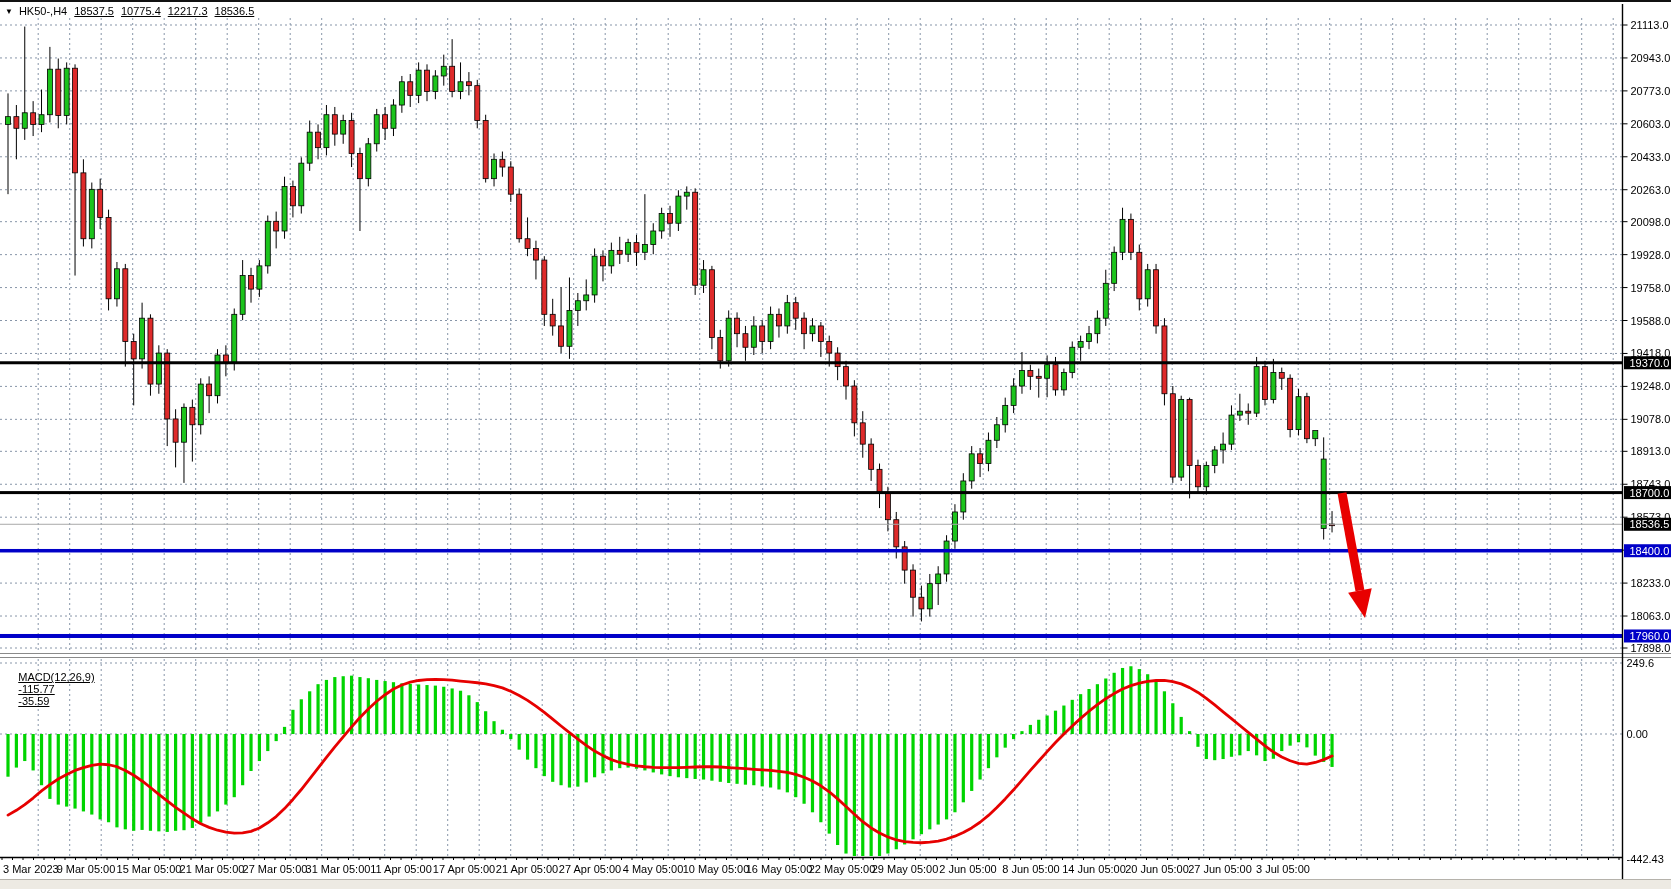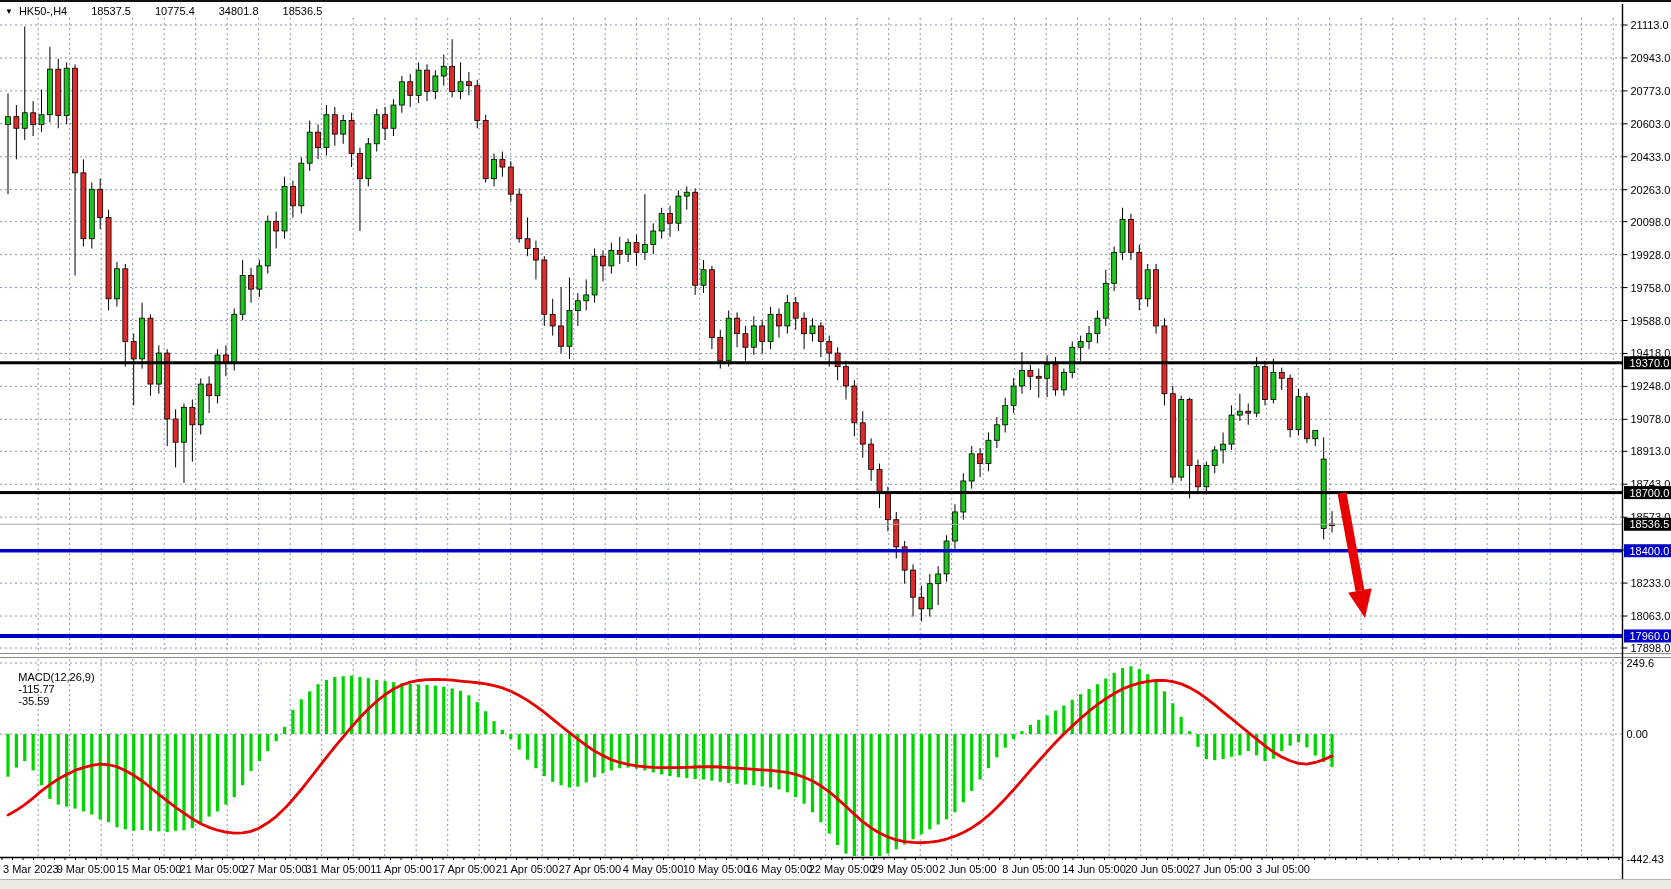--- a/index.html
+++ b/index.html
@@ -2,23 +2,23 @@
 <html><head>
 <meta charset="utf-8">
 <style>
   html,body{margin:0;padding:0;background:#d4d0c8;}
   .screen{position:relative;width:1671px;height:889px;background:#ffffff;overflow:hidden;
           font-family:"Liberation Sans",sans-serif;border-top:2px solid #111;box-sizing:border-box;}
   #chart-svg{position:absolute;left:0;top:0;}
   .hdr{position:absolute;left:5px;top:3px;height:12px;display:flex;align-items:center;
        font-size:11px;color:#000;white-space:pre;z-index:5;}
   .hdr .tri{font-size:8px;margin-right:6px;}
-  .hdr span.val{margin-left:24px;}
+  .hdr span.val{margin-left:7px;text-decoration:underline;}
   .macd-lbl{position:absolute;left:6px;top:657px;font-size:11px;color:#000;white-space:pre;z-index:5;}
-  .macd-lbl span{}
+  .macd-lbl span{text-decoration:underline;}
   .bottom-strip{position:absolute;left:0;right:0;top:877px;height:12px;background:#edeae3;border-top:1px solid #b5b2ab;}
 </style>
 </head>
 <body>
 
 <div class="screen">
 
   <svg id="chart-svg" width="1671" height="889" viewBox="0 0 1671 889">
       <g>
         <line x1="0" y1="23" x2="1622.5" y2="23" stroke="#8795a8" stroke-width="1" stroke-dasharray="2 3"></line>
@@ -879,21 +879,21 @@
         <text x="1220" y="871" font-size="11" fill="#000" text-anchor="middle">27 Jun 05:00</text>
         <text x="1283" y="871" font-size="11" fill="#000" text-anchor="middle">3 Jul 05:00</text>
       </g>
     </svg>
 
   <div class="hdr">
     <span class="tri">▼</span>
     <span>HK50-,H4</span>
     <span class="val">18537.5</span>
     <span class="val">10775.4</span>
-    <span class="val">34801.8</span>
+    <span class="val">12217.3</span>
     <span class="val">18536.5</span>
   </div>
 
   <div class="macd-lbl">
     <span>MACD(12,26,9)</span>
     <span>-115.77</span>
     <span>-35.59</span>
   </div>
 
   <div class="bottom-strip"></div>

